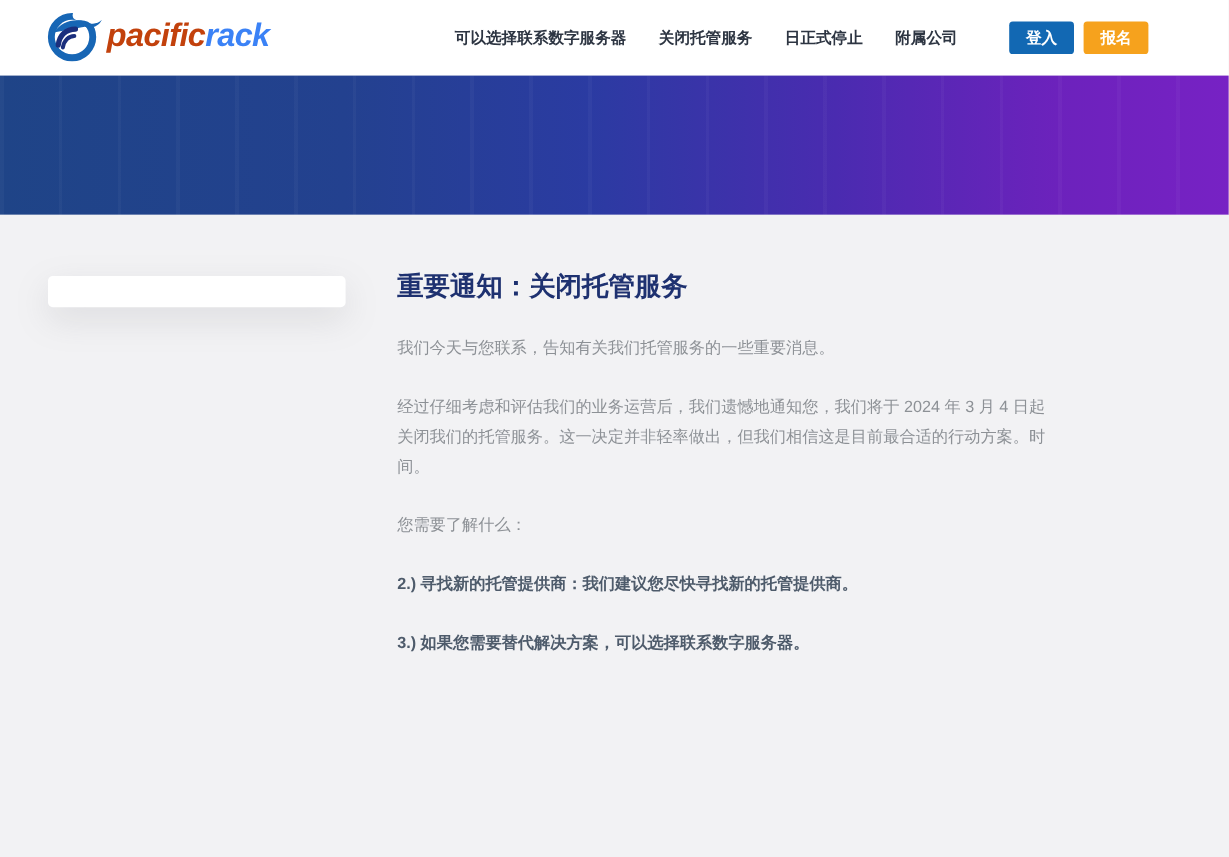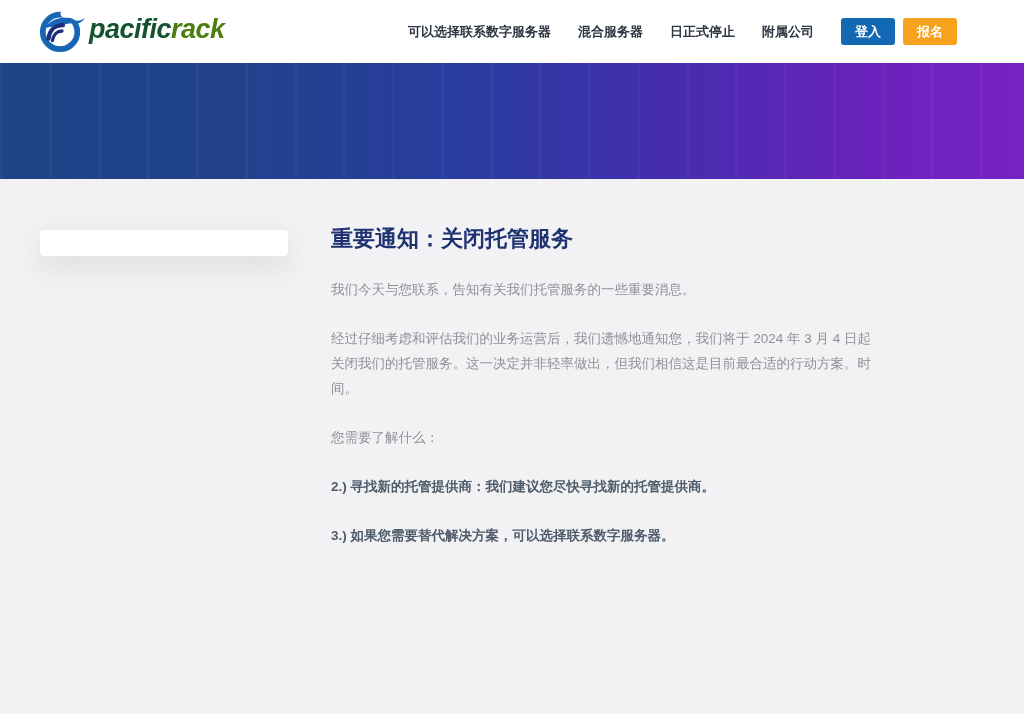--- a/index.html
+++ b/index.html
@@ -25,38 +25,38 @@
     cursor: pointer;
   }
   .logo-text {
     font-size: 27px;
     font-weight: bold;
     font-style: italic;
     letter-spacing: -0.5px;
     line-height: 1;
     padding-bottom: 4px;
   }
-  .logo-text .blue { color: #14532d; }
-  .logo-text .orange { color: #4d7c0f; }
+  .logo-text .blue { color: #c2410c; }
+  .logo-text .orange { color: #3b82f6; }
 
   .nav {
     margin-left: auto;
     display: flex;
     align-items: center;
     gap: 27px;
   }
   .nav-link {
     font-size: 13px;
     font-weight: bold;
     color: #2d3542;
     text-decoration: none;
     cursor: pointer;
     white-space: nowrap;
   }
-  .nav-buttons { display: flex; gap: 8px; }
+  .nav-buttons { display: flex; gap: 8px; margin-left: 16px; }
   .btn {
     font-size: 13px;
     font-weight: bold;
     color: #ffffff;
     border: none;
     border-radius: 3px;
     padding: 7px 14px;
     cursor: pointer;
     line-height: 1;
   }
@@ -124,21 +124,21 @@
         <path d="M9 22 C16 12 28 9 37 13 C42 15 47 15 51 11 C48 17 42 19 36 17" fill="#1766b5"></path>
         <path d="M13 33 C14 24 20 19 28 19" stroke="#1b2f7d" stroke-width="4.5" fill="none" stroke-linecap="round"></path>
         <path d="M17 35 C18 29 22 25 27 25" stroke="#1b2f7d" stroke-width="3.5" fill="none" stroke-linecap="round"></path>
       </svg>
     </span>
     <span class="logo-text"><span class="blue">pacific</span><span class="orange">rack</span></span>
   </div>
 
   <nav class="nav">
     <a class="nav-link">可以选择联系数字服务器</a>
-    <a class="nav-link">混合服务器</a>
+    <a class="nav-link">关闭托管服务</a>
     <a class="nav-link">日正式停止</a>
     <a class="nav-link">附属公司</a>
     <div class="nav-buttons">
       <button class="btn btn-login">登入</button>
       <button class="btn btn-signup">报名</button>
     </div>
   </nav>
 </header>
 
 <div class="banner"></div>

